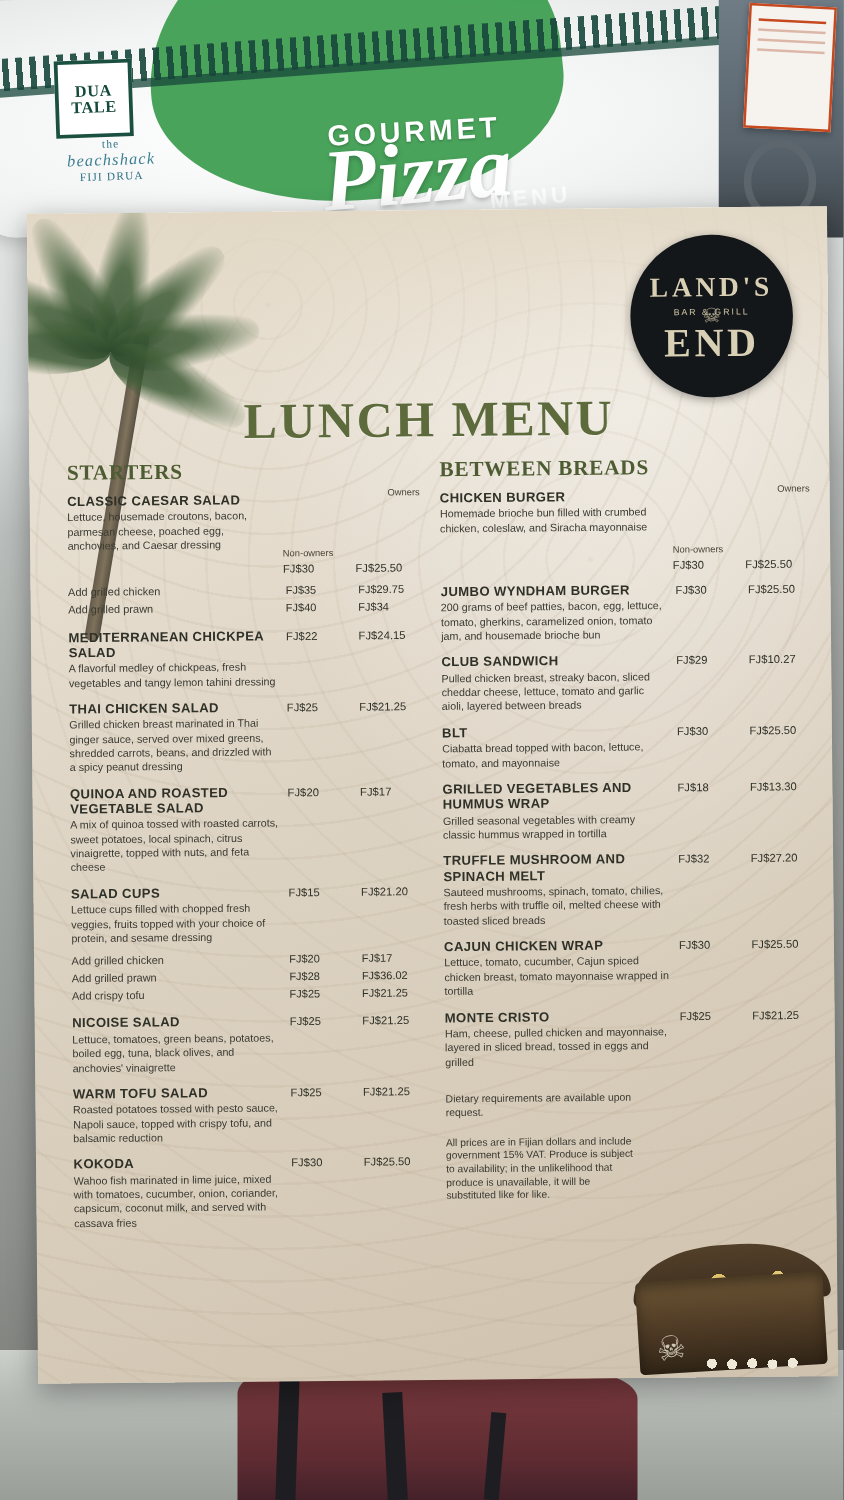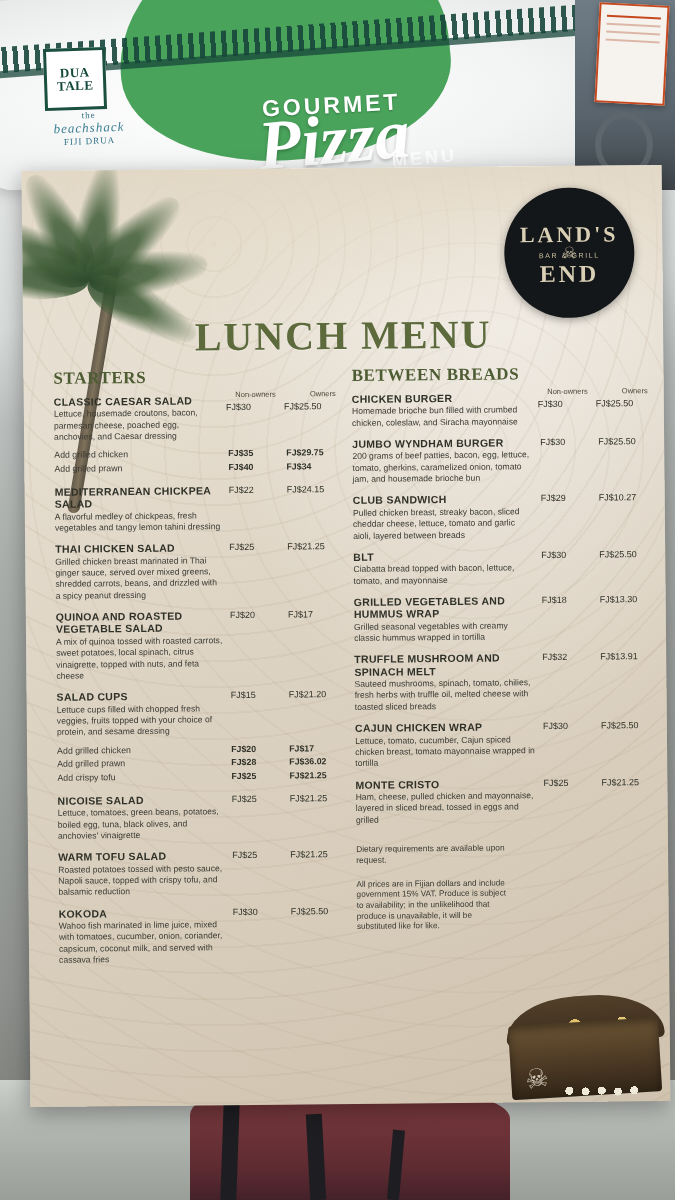--- a/index.html
+++ b/index.html
@@ -282,21 +282,21 @@
   }
   .circle-logo .barandgrill {
     font-family: "Liberation Sans", sans-serif;
     font-size: 7px;
     letter-spacing: 1.6px;
     color: #cfc3a3;
     margin: 4px 0 2px;
   }
   .circle-logo .endw {
     font-family: "Liberation Serif", serif;
-    font-size: 24px;
+    font-size: 32px;
     letter-spacing: 3px;
     font-weight: bold;
     color: #d9cfb4;
     margin-bottom: 10px;
     text-align: center;
   }
   .skull {
     position: absolute;
     left: 50%; top: 50%;
     transform: translate(-50%,-50%);
@@ -336,21 +336,21 @@
   }
   .price-head {
     display: flex;
     justify-content: flex-end;
     gap: 10px;
     font-size: 7.5px;
     color: #4b4436;
     margin-top: -4px;
     margin-bottom: 2px;
   }
-  .price-head span:first-child { width: 54px; text-align: right; }
+  .price-head span:first-child { width: 54px; text-align: left; margin-top: 48px; }
   .price-head span:last-child { width: 54px; text-align: right; }
 
   .item {
     display: flex;
     align-items: flex-start;
     margin-bottom: 9px;
   }
   .item .txt { flex: 1; padding-right: 6px; }
   .item .name {
     font-family: "Liberation Sans", sans-serif;
@@ -381,21 +381,21 @@
   }
   .addon-block { margin: -4px 0 10px 0; }
   .addon {
     display: flex;
     align-items: baseline;
     font-size: 8.8px;
     color: #3a3a33;
     line-height: 1.45;
   }
   .addon .txt { flex: 1; padding-left: 0; }
-  .addon .prices .p { font-size: 8.8px; font-weight: bold; }
+  .addon .prices .p { font-size: 8.8px; }
 
   .note {
     font-size: 8.4px;
     color: #3a3a33;
     line-height: 1.3;
     margin-top: 18px;
     width: 150px;
   }
   .fineprint {
     font-size: 8.2px;
@@ -726,21 +726,21 @@
           </div>
         </div>
 
         <div class="item">
           <div class="txt">
             <div class="name">TRUFFLE MUSHROOM AND SPINACH MELT</div>
             <div class="desc">Sauteed mushrooms, spinach, tomato, chilies, fresh herbs with truffle oil, melted cheese with toasted sliced breads</div>
           </div>
           <div class="prices">
             <div class="p">FJ$32</div>
-            <div class="p">FJ$13.91</div>
+            <div class="p">FJ$27.20</div>
           </div>
         </div>
 
         <div class="item">
           <div class="txt">
             <div class="name">CAJUN CHICKEN WRAP</div>
             <div class="desc">Lettuce, tomato, cucumber, Cajun spiced chicken breast, tomato mayonnaise wrapped in tortilla</div>
           </div>
           <div class="prices">
             <div class="p">FJ$30</div>

